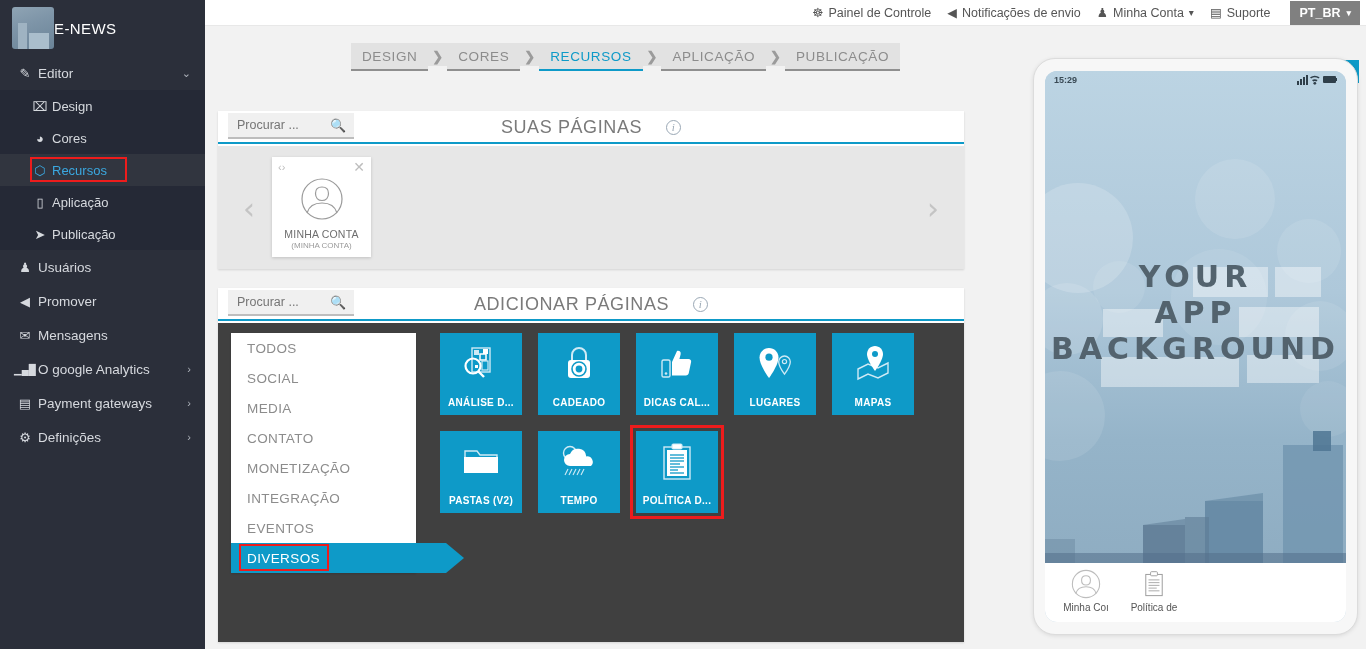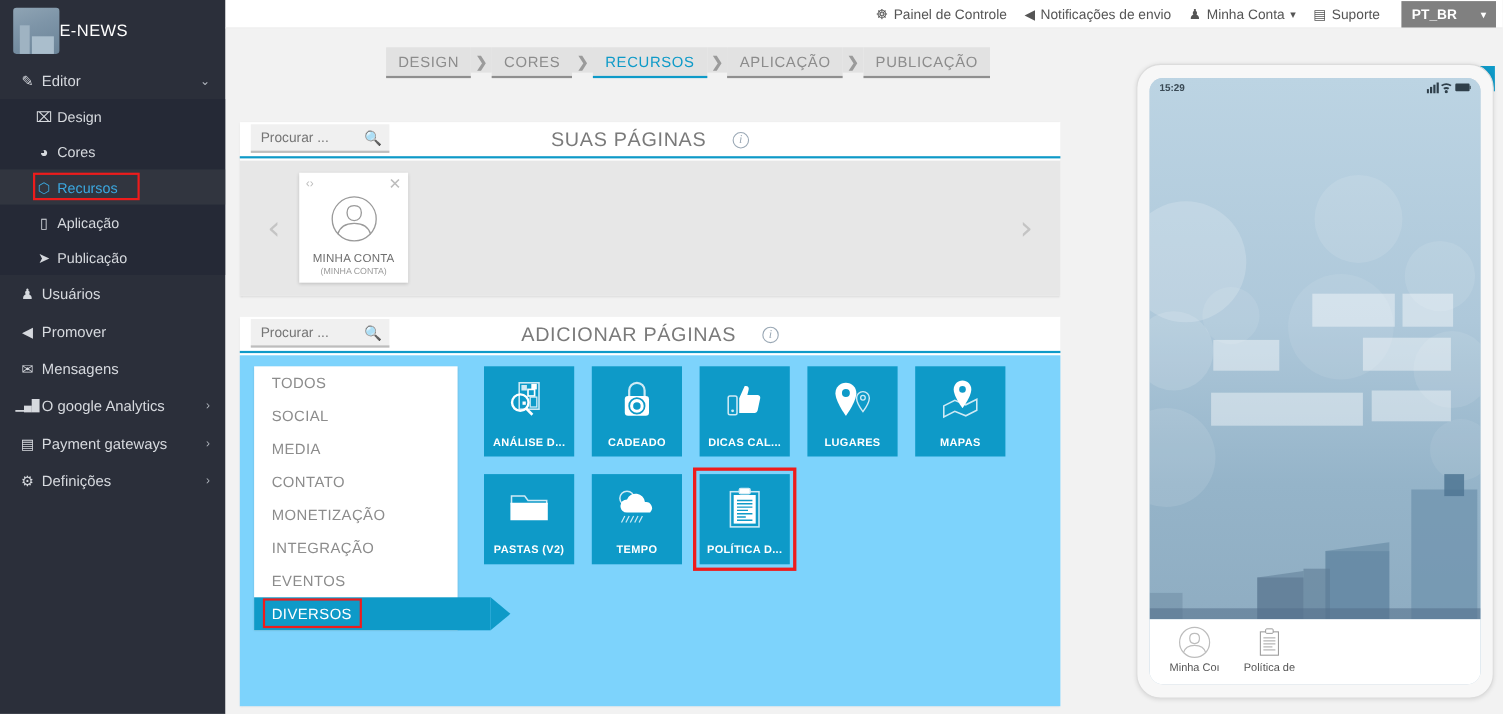--- a/index.html
+++ b/index.html
@@ -56,21 +56,21 @@
   
   #topbar {
     position:absolute; left:205px; top:0; right:0; height:26px;
     background:#fff; display:flex; align-items:center; justify-content:flex-end;
     gap:16px; padding-right:0px; font-size:12.5px; color:#555;
     border-bottom:1px solid #e8e8e8;
   }
   #topbar .tb { display:flex; align-items:center; gap:5px; cursor:pointer; }
   #lang {
     background:#808080; color:#fff; font-weight:bold; font-size:12.5px;
-    padding:5px 9px; margin-left:4px; margin-right:6px; display:flex; gap:22px; align-items:center;
+    padding:5px 9px; margin-left:4px; margin-right:6px; display:flex; gap:6px; align-items:center;
     cursor:pointer;
   }
   #verbtn {
     position:absolute; right:7px; top:34px;
     background:#0e9ac8; color:#fff; font-size:11.5px; font-weight:bold;
     padding:4px 9px 5px 8px; display:flex; align-items:center; gap:5px; cursor:pointer;
     letter-spacing:.3px;
   }
 
   
@@ -123,21 +123,21 @@
     background:#fff; box-shadow:0 1px 3px rgba(0,0,0,.17);
     display:flex; flex-direction:column; align-items:center;
   }
   .pc-code { position:absolute; left:6px; top:4px; color:#bdbdbd; font-size:11px; cursor:pointer; }
   .pc-x { position:absolute; right:6px; top:2px; color:#bdbdbd; font-size:14px; cursor:pointer; }
   .pc-icon { margin-top:20px; }
   .pc-name { font-size:10.5px; color:#6e6e6e; margin-top:3px; letter-spacing:.2px; }
   .pc-sub { font-size:8px; color:#9a9a9a; margin-top:1px; }
 
   #panel2 { left:13px; top:262px; width:746px; height:354px; }
-  #p2body { position:absolute; left:0; right:0; top:35px; bottom:0; background:#7dd3fc; }
+  #p2body { position:absolute; left:0; right:0; top:35px; bottom:0; background:#404040; }
 
   
   #cats { position:absolute; left:13px; top:10px; width:185px; background:#fff; box-shadow:0 1px 2px rgba(0,0,0,.12); }
   .cat { height:30px; display:flex; align-items:center; padding-left:16px;
          font-size:13.5px; color:#8c8c8c; letter-spacing:.4px; cursor:pointer; }
   .cat.active {
     background:#0e9ac8; color:#fff; width:215px; position:relative; height:30px;
   }
   .cat.active:after {
     content:""; position:absolute; right:-18px; top:0;
@@ -502,20 +502,25 @@
         <rect x="268" y="18" width="18" height="20" fill="#4f7693" opacity=".85"></rect>
         <rect x="160" y="88" width="58" height="62" fill="#6c8fa9" opacity=".7"></rect>
         <path d="M160 88l58-8v70h-58z" fill="#5f839e" opacity=".55"></path>
         <rect x="98" y="112" width="42" height="38" fill="#637f97" opacity=".7"></rect>
         <path d="M98 112l42-6v44H98z" fill="#5a7891" opacity=".5"></path>
         <rect x="140" y="104" width="24" height="46" fill="#5d7c95" opacity=".6"></rect>
         <rect x="0" y="126" width="30" height="24" fill="#6b89a1" opacity=".5"></rect>
         <rect x="0" y="140" width="303" height="10" fill="#53708a" opacity=".55"></rect>
       </svg>
 
+      <div id="artext">
+        <div>YOUR</div>
+        <div>APP</div>
+        <div>BACKGROUND</div>
+      </div>
     </div>
 
     <div id="statusbar">
       <span>15:29</span>
       <span>
         <svg width="40" height="11" viewBox="0 0 40 11">
           <g fill="#2f3f4a">
             <rect x="0" y="7" width="2" height="4"></rect>
               <rect x="3" y="5" width="2" height="6"></rect>
             <rect x="6" y="3" width="2" height="8"></rect>

